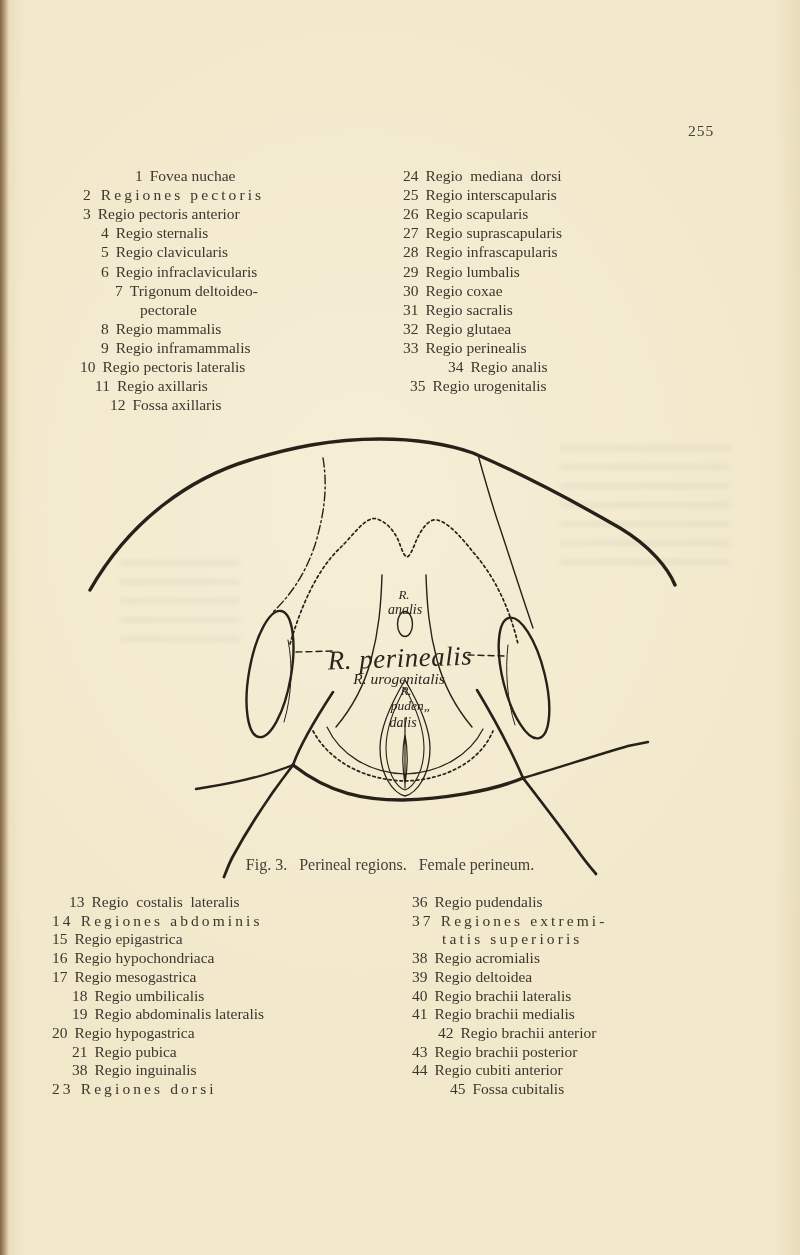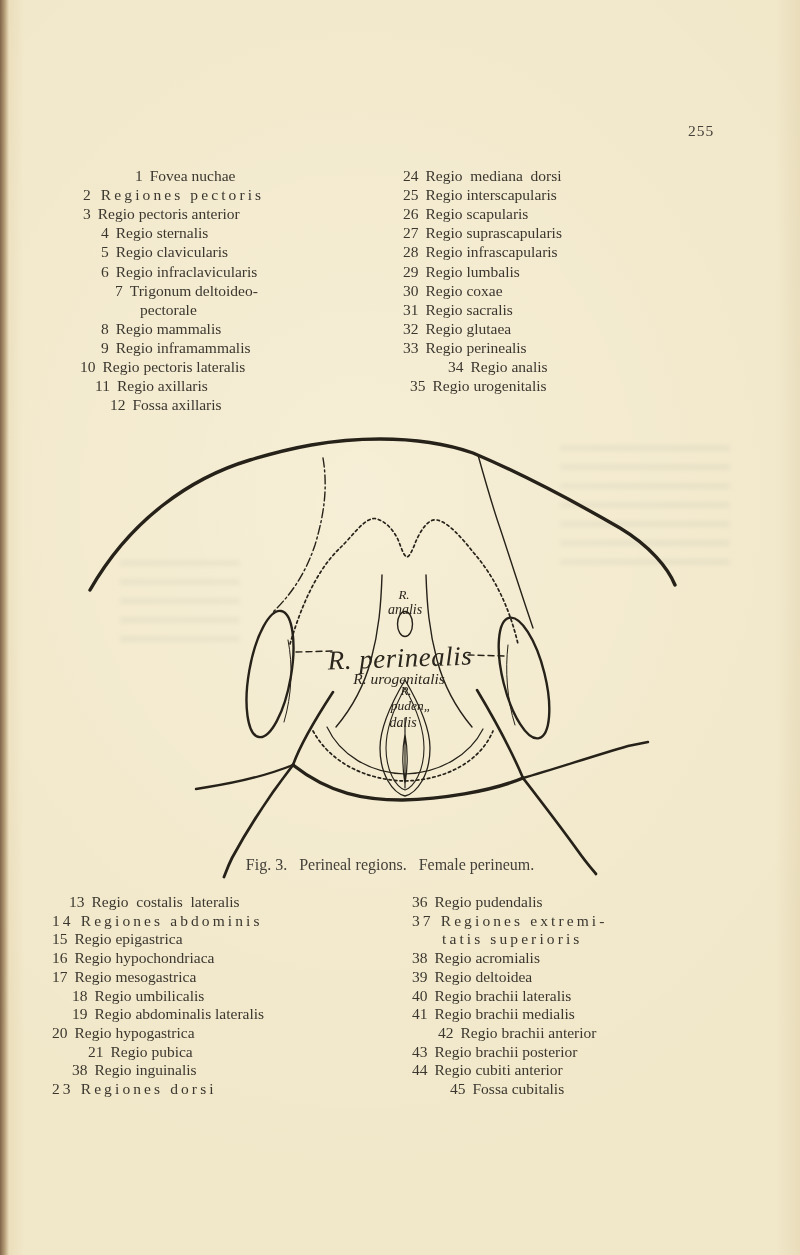--- a/index.html
+++ b/index.html
@@ -153,21 +153,21 @@
   <div class="list" id="lower-list">
     <div class="col" id="lower-left">
         <div class="row" style="top: 0px; left: 17px;"><span class="num">13</span><span class="lbl">Regio  costalis  lateralis</span></div>
         <div class="row spaced" style="top: 18.7px; left: 0px;"><span class="num">14</span><span class="lbl">Regiones abdominis</span></div>
         <div class="row" style="top: 37.4px; left: 0px;"><span class="num">15</span><span class="lbl">Regio epigastrica</span></div>
         <div class="row" style="top: 56.1px; left: 0px;"><span class="num">16</span><span class="lbl">Regio hypochondriaca</span></div>
         <div class="row" style="top: 74.8px; left: 0px;"><span class="num">17</span><span class="lbl">Regio mesogastrica</span></div>
         <div class="row" style="top: 93.5px; left: 20px;"><span class="num">18</span><span class="lbl">Regio umbilicalis</span></div>
         <div class="row" style="top: 112.2px; left: 20px;"><span class="num">19</span><span class="lbl">Regio abdominalis lateralis</span></div>
         <div class="row" style="top: 130.9px; left: 0px;"><span class="num">20</span><span class="lbl">Regio hypogastrica</span></div>
-        <div class="row" style="top: 149.6px; left: 36px; font-family: Liberation Serif, serif;"><span class="num">21</span><span class="lbl">Regio pubica</span></div>
+        <div class="row" style="top: 149.6px; left: 20px; font-family: Liberation Serif, serif;"><span class="num">21</span><span class="lbl">Regio pubica</span></div>
         <div class="row" style="top: 168.3px; left: 20px;"><span class="num">38</span><span class="lbl">Regio inguinalis</span></div>
         <div class="row spaced" style="top: 187px; left: 0px;"><span class="num">23</span><span class="lbl">Regiones dorsi</span></div>
       </div>
     <div class="col" id="lower-right">
         <div class="row" style="top: 0px; left: 0px;"><span class="num">36</span><span class="lbl">Regio pudendalis</span></div>
         <div class="row spaced" style="top: 18.7px; left: 0px;"><span class="num">37</span><span class="lbl">Regiones extremi-</span></div>
         <div class="row spaced" style="top: 37.4px; left: 30px;"><span class="num" style="margin-right: 0px;"></span><span class="lbl">tatis superioris</span></div>
         <div class="row" style="top: 56.1px; left: 0px;"><span class="num">38</span><span class="lbl">Regio acromialis</span></div>
         <div class="row" style="top: 74.8px; left: 0px;"><span class="num">39</span><span class="lbl">Regio deltoidea</span></div>
         <div class="row" style="top: 93.5px; left: 0px;"><span class="num">40</span><span class="lbl">Regio brachii lateralis</span></div>

